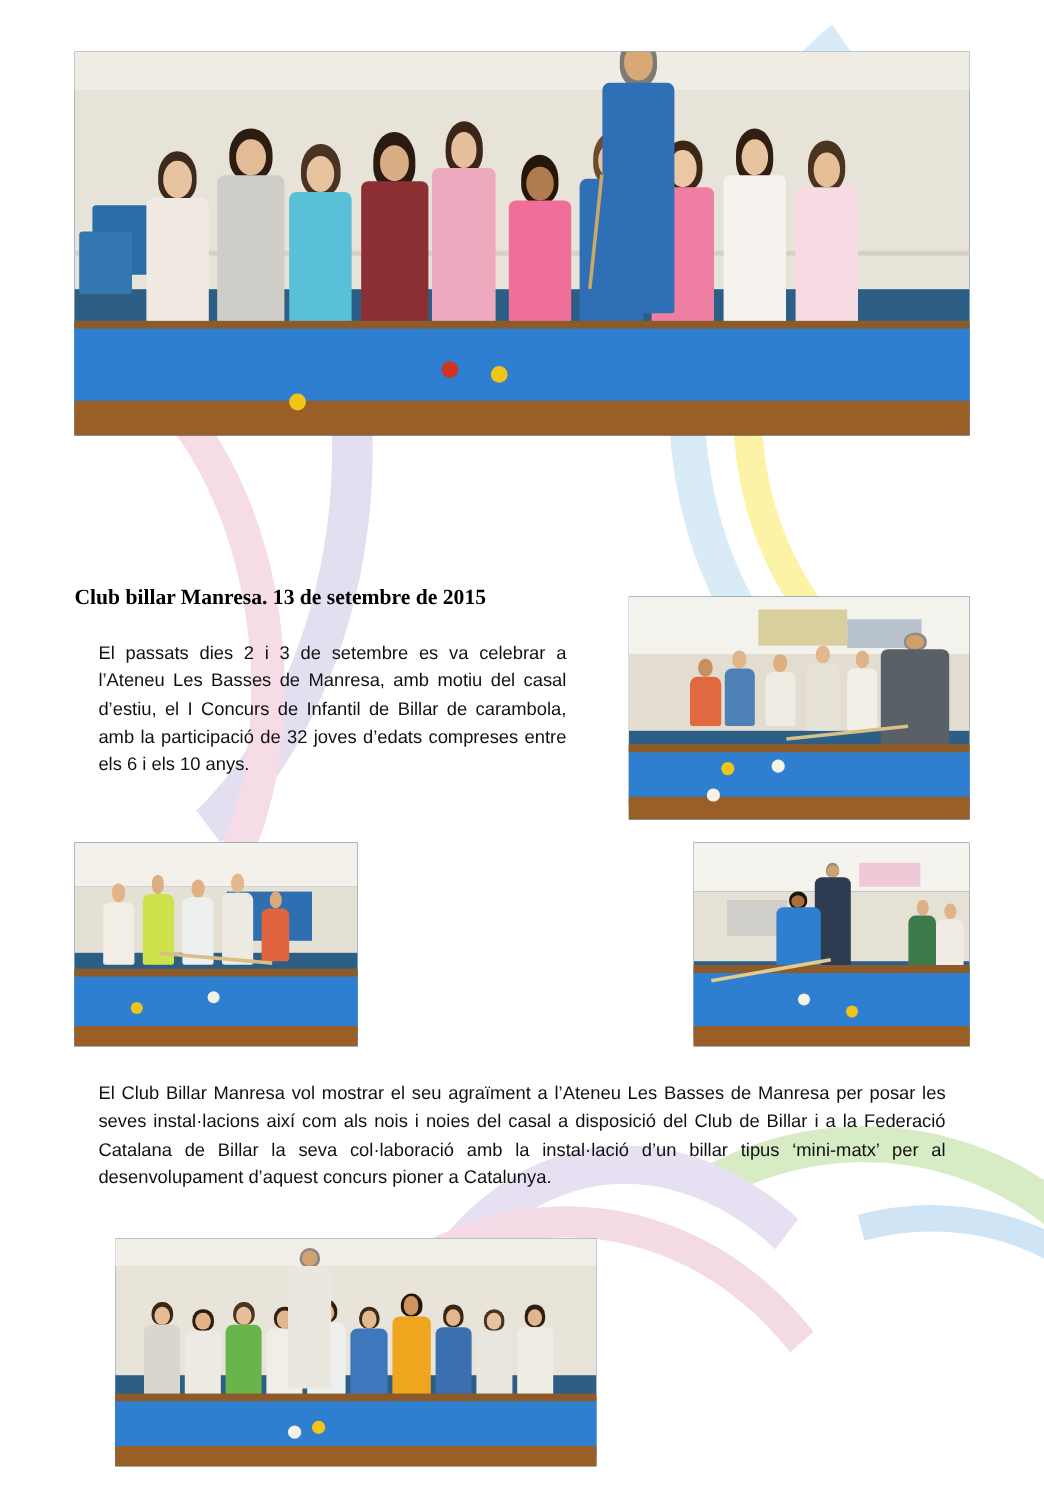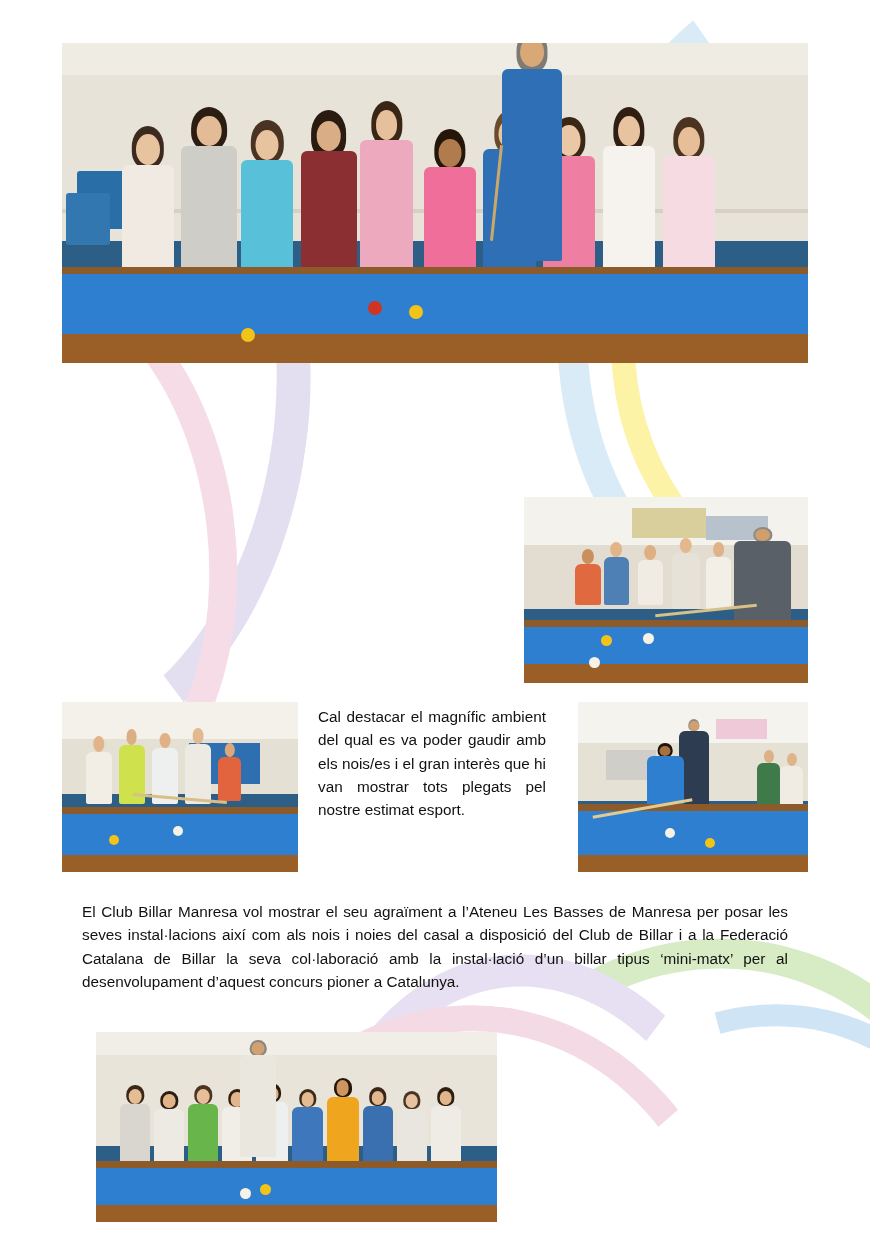--- a/index.html
+++ b/index.html
@@ -279,20 +279,21 @@
     <div class="table-felt" style="top:70%; height:22%;"></div>
     <div class="rail-bottom" style="height:9%;"></div>
     <div class="ball red" style="left:41%; top:80.5%; width:14px; height:14px;"></div>
     <div class="ball yellow" style="left:46.5%; top:82%; width:14px; height:14px;"></div>
     <div class="ball yellow" style="left:24%; top:89%; width:14px; height:14px;"></div>
 
     <div style="position:absolute; left:58%; top:32%; width:3px; height:30%; background:#c9a86a; transform:rotate(6deg);"></div>
   </div>
 
 
+  <div class="byline">Club billar Manresa. 13 de setembre de 2015</div>
 
   <div class="photo" style="left:524px; top:497px; width:284px; height:186px;">
     <div class="ceiling" style="height:26%; background:#f4f2ec;"></div>
     <div style="position:absolute; left:0; right:0; top:26%; height:34%; background:#e3ddd1;"></div>
     <div style="position:absolute; left:38%; top:6%; width:26%; height:16%; background:#d8cf9d;"></div>
     <div style="position:absolute; left:64%; top:10%; width:22%; height:13%; background:#b8c2cc;"></div>
 
     <div class="kid" style="left:18%; bottom:42%; width:9%; height:30%;">
       <div class="head" style="top:0; width:48%; height:26%; background:#c98f5d;"></div>
       <div class="body" style="top:26%; background:#e0693f;"></div>
@@ -320,20 +321,21 @@
     </div>
 
     <div class="table-felt" style="top:66%; height:24%;"></div>
     <div class="rail-bottom" style="height:10%;"></div>
     <div class="ball yellow" style="left:27%; top:74%; width:11px; height:11px;"></div>
     <div class="ball white" style="left:42%; top:73%; width:11px; height:11px;"></div>
     <div class="ball white" style="left:23%; top:86%; width:11px; height:11px;"></div>
     <div style="position:absolute; left:46%; top:60%; width:36%; height:3px; background:#d8c188; transform:rotate(-6deg);"></div>
   </div>
 
+  <div class="body-text para-1">El passats dies 2 i 3 de setembre es va celebrar a l’Ateneu Les Basses de Manresa, amb motiu del casal d’estiu, el I Concurs de Infantil de Billar de carambola, amb la participació de 32 joves d’edats compreses entre els 6 i els 10 anys.</div>
 
   <div class="photo" style="left:62px; top:702px; width:236px; height:170px;">
     <div class="ceiling" style="height:22%; background:#f3f1ea;"></div>
     <div style="position:absolute; left:0; right:0; top:22%; height:32%; background:#e5e0d4;"></div>
     <div style="position:absolute; left:54%; top:24%; width:30%; height:24%; background:#2e6fb2;"></div>
     <div class="kid" style="left:10%; bottom:40%; width:11%; height:40%;">
       <div class="head" style="top:0; width:44%; height:23%; background:#e2b489;"></div>
       <div class="body" style="top:23%; background:#f2eee6;"></div>
     </div>
     <div class="kid" style="left:24%; bottom:40%; width:11%; height:44%;">
@@ -352,21 +354,20 @@
       <div class="head" style="top:0; width:44%; height:24%; background:#d9a97c;"></div>
       <div class="body" style="top:24%; background:#e2643f;"></div>
     </div>
     <div class="table-felt" style="top:62%; height:28%;"></div>
     <div class="rail-bottom" style="height:10%;"></div>
     <div class="ball yellow" style="left:20%; top:78%; width:10px; height:10px;"></div>
     <div class="ball white" style="left:47%; top:73%; width:10px; height:10px;"></div>
     <div style="position:absolute; left:30%; top:56%; width:40%; height:3px; background:#d7bf86; transform:rotate(5deg);"></div>
   </div>
 
-  <div class="body-text para-2">Cal destacar el magnífic ambient del qual es va poder gaudir amb els nois/es i el gran interès que hi van mostrar tots plegats pel nostre estimat esport.</div>
 
   <div class="photo" style="left:578px; top:702px; width:230px; height:170px;">
     <div class="ceiling" style="height:24%; background:#f5f3ed;"></div>
     <div style="position:absolute; left:0; right:0; top:24%; height:34%; background:#e6e1d5;"></div>
     <div style="position:absolute; left:12%; top:28%; width:22%; height:18%; background:#cfcec9;"></div>
     <div style="position:absolute; left:60%; top:10%; width:22%; height:12%; background:#efc9d8;"></div>
     <div class="kid" style="left:44%; bottom:34%; width:13%; height:56%;">
       <div class="hair" style="top:0; width:38%; height:13%; background:#8f8c85;"></div>
       <div class="head" style="top:2%; width:32%; height:11%; background:#cfa070;"></div>
       <div class="body" style="top:13%; background:#2d3c50;"></div>

